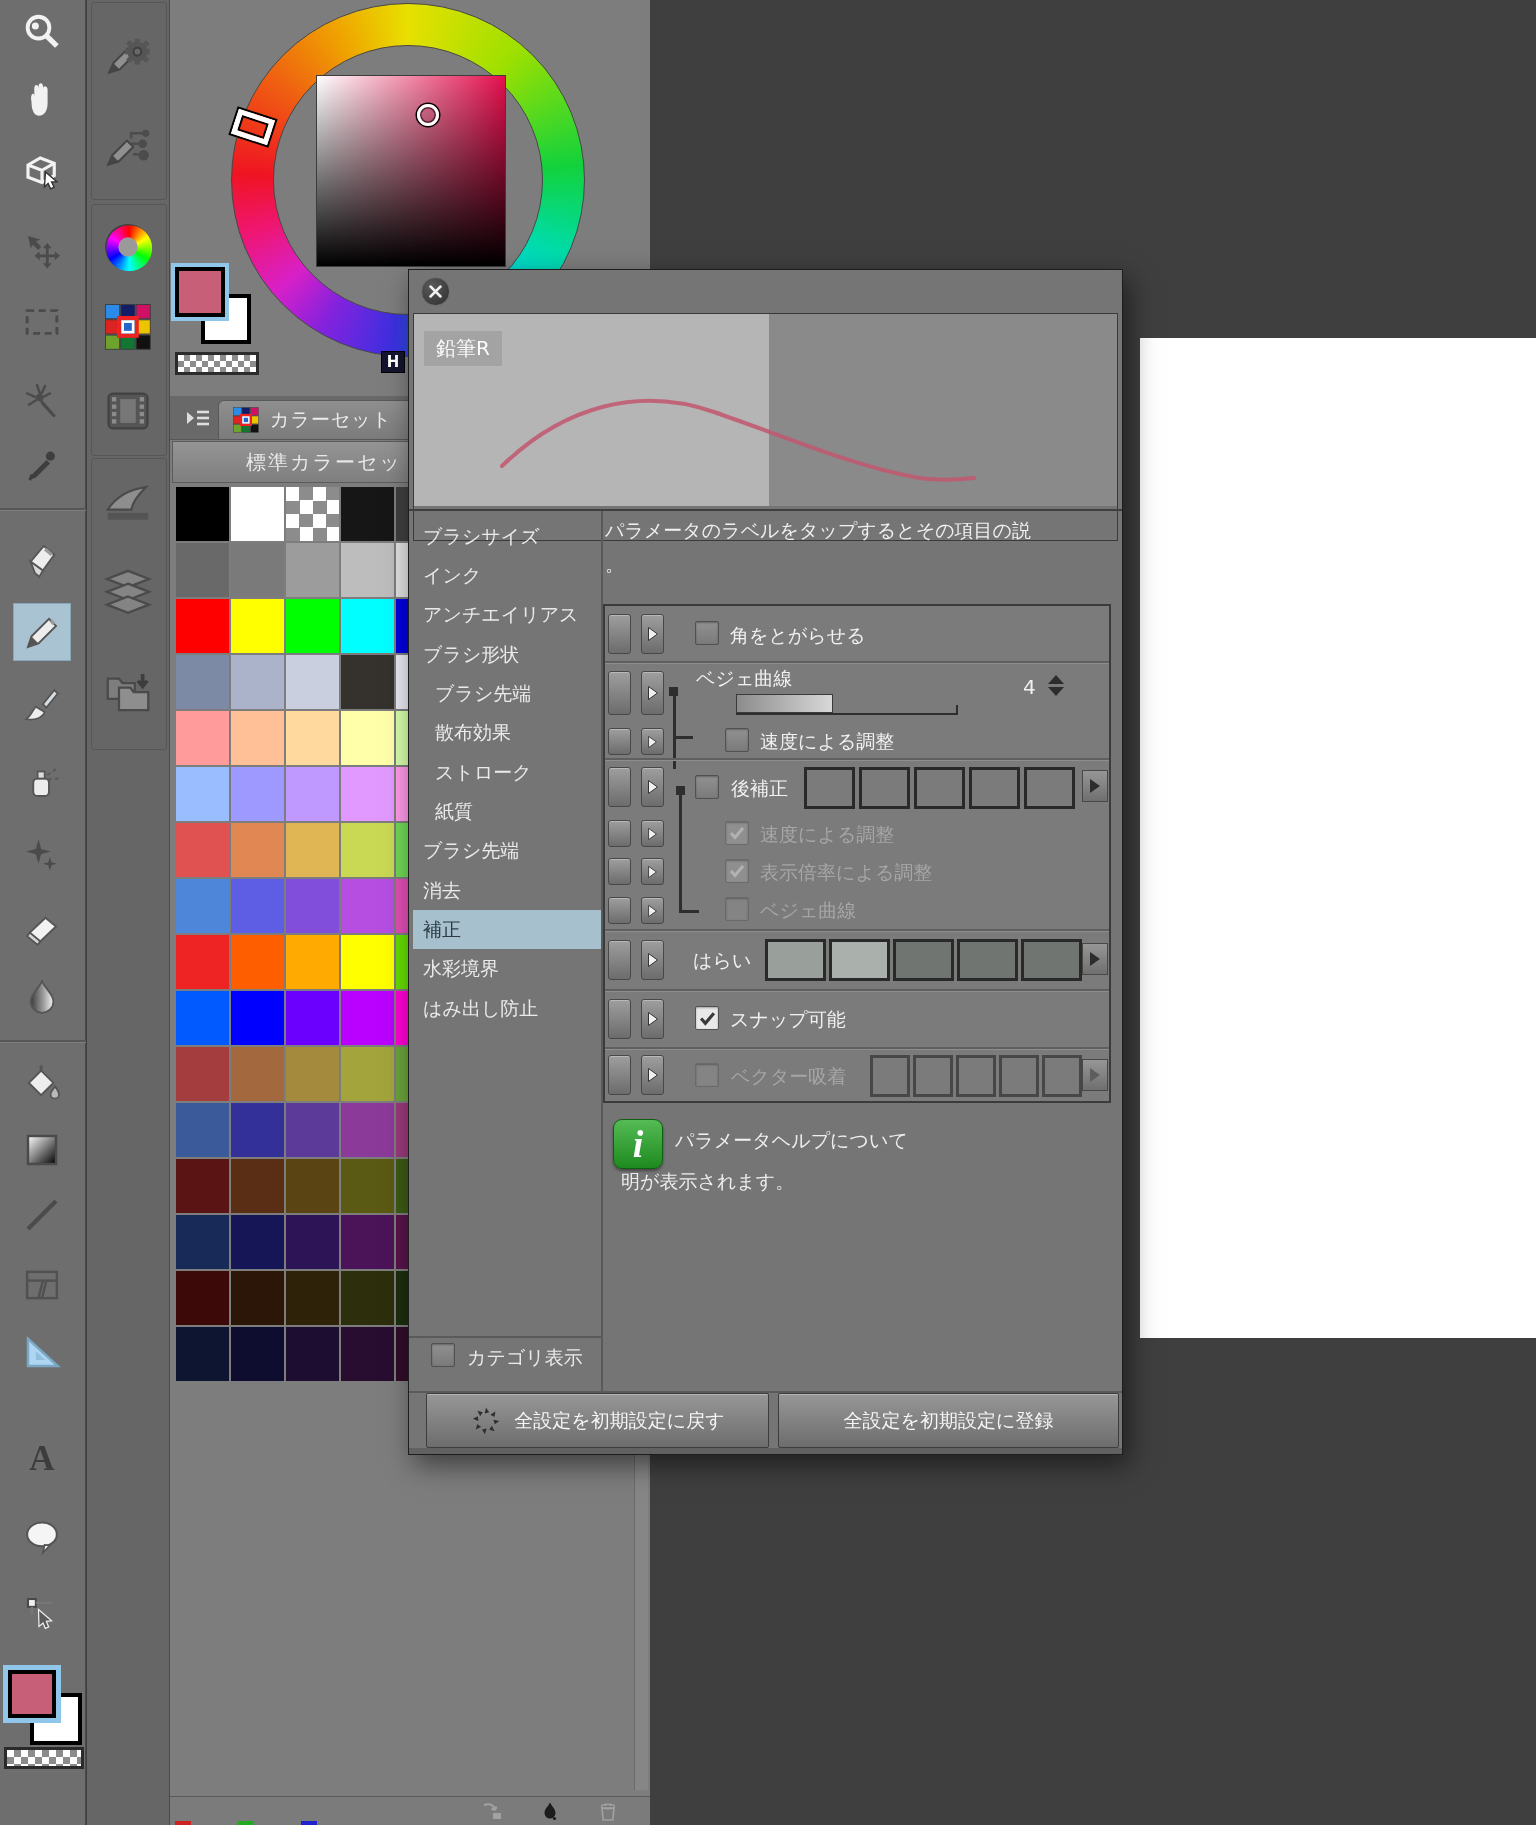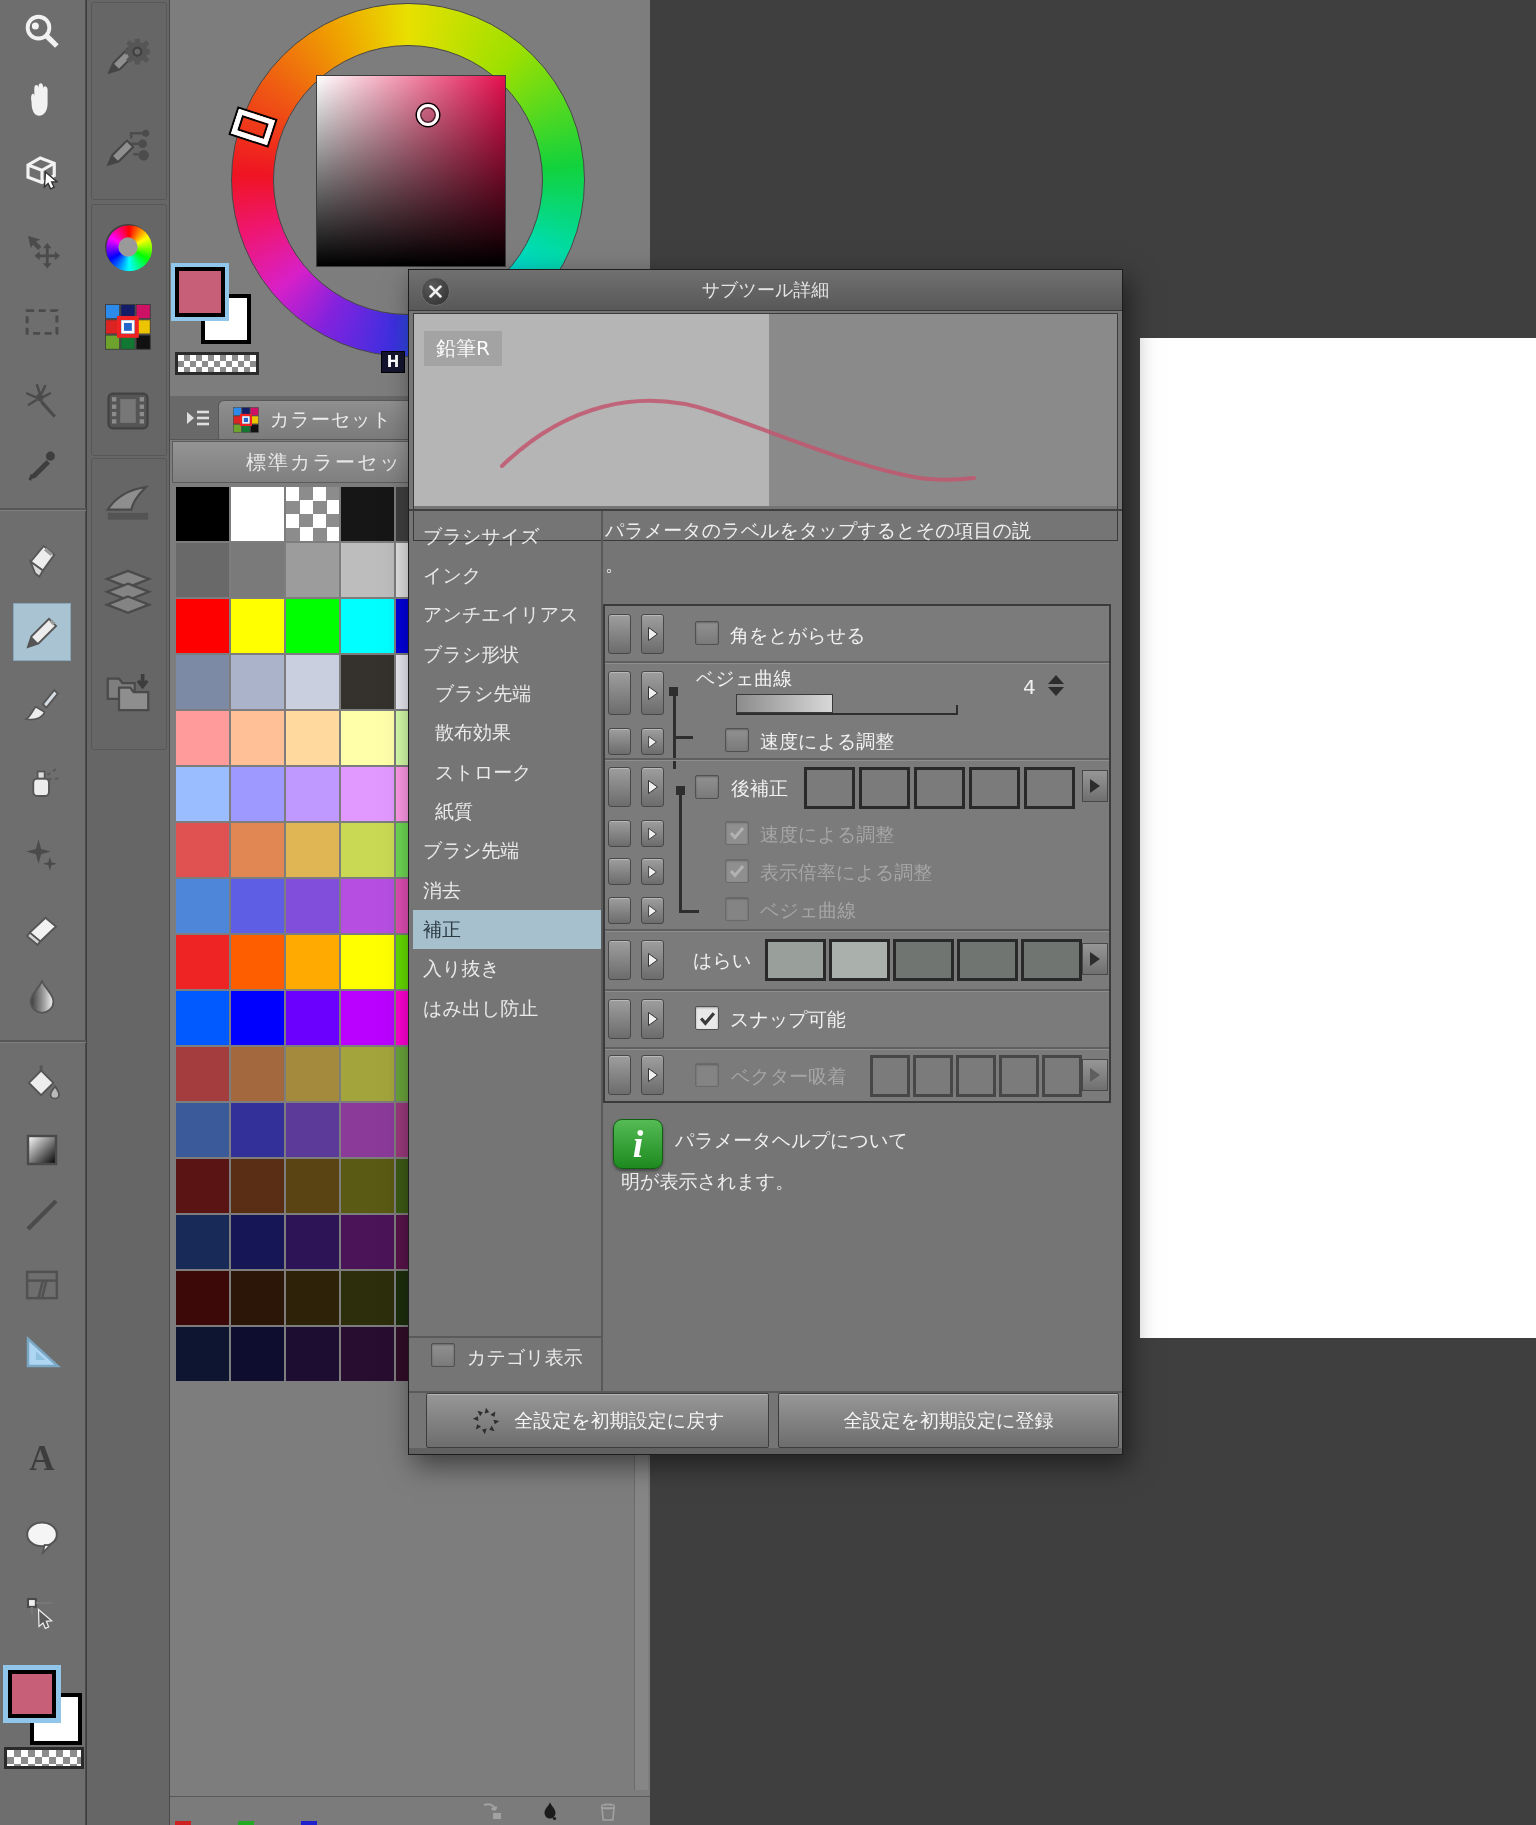--- a/index.html
+++ b/index.html
@@ -557,23 +557,20 @@
           <ellipse cx="12" cy="6.5" rx="6.5" ry="2.2" fill="none" stroke="#a2a2a2" stroke-width="1.4"></ellipse>
           <path d="M9.5 6 a2.5 1.5 0 0 1 5 0" fill="none" stroke="#a2a2a2" stroke-width="1.2"></path>
         </svg>
       </div>
   </div>
 </div>
 
 <div id="canvas"></div>
 
 <div id="dialog">
-  <div class="dtitle">
-    <span>サブツール詳細</span>
-  </div>
   <div class="dclose">
     <svg width="13" height="13" viewBox="0 0 12 12">
         <g stroke="#f0f0f0" stroke-width="2.6" stroke-linecap="round">
           <line x1="1.5" y1="1.5" x2="10.5" y2="10.5"></line>
           <line x1="10.5" y1="1.5" x2="1.5" y2="10.5"></line>
         </g>
       </svg>
   </div>
 
   <div class="dpreview">
@@ -594,21 +591,21 @@
   <div class="citem" style="top:286px">インク</div>
   <div class="citem" style="top:325px">アンチエイリアス</div>
   <div class="citem" style="top:365px">ブラシ形状</div>
   <div class="citem indent" style="top:404px">ブラシ先端</div>
   <div class="citem indent" style="top:443px">散布効果</div>
   <div class="citem indent" style="top:483px">ストローク</div>
   <div class="citem indent" style="top:522px">紙質</div>
   <div class="citem" style="top:561px">ブラシ先端</div>
   <div class="citem" style="top:601px">消去</div>
   <div class="citem selected" style="top:640px">補正</div>
-  <div class="citem" style="top:679px">入り抜き</div>
+  <div class="citem" style="top:679px">水彩境界</div>
   <div class="citem" style="top:719px">はみ出し防止</div>
 
   <div class="ddesc">
     <div>パラメータのラベルをタップするとその項目の説</div>
     <div>。</div>
   </div>
 
   <div class="pbox">
 
     <div class="prow" style="top:0;height:55px">

